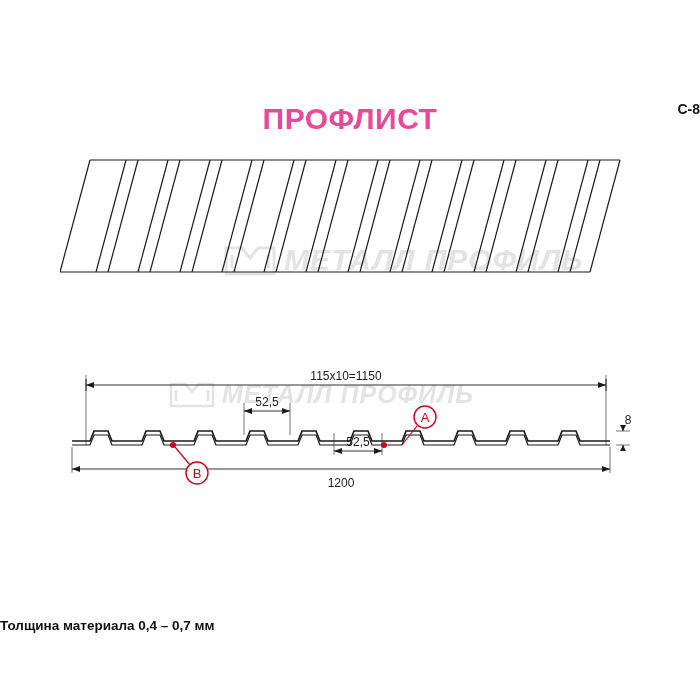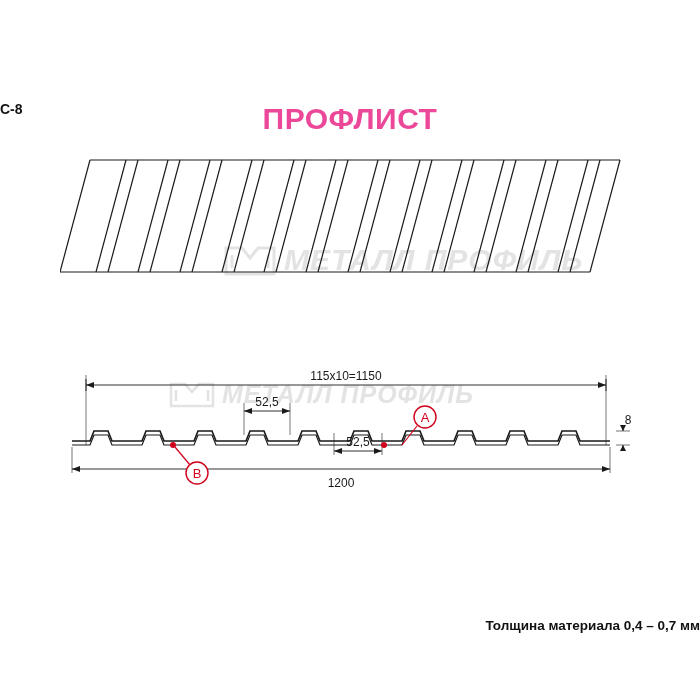--- a/index.html
+++ b/index.html
@@ -30,31 +30,31 @@
     font-weight: bold;
     letter-spacing: 0.5px;
     color: #ec4899;
     margin-top: 44px;
   }
   .subtitle {
     position: absolute;
     top: 101px;
     left: 0;
     width: 700px;
-    text-align: left;
+    text-align: right;
     font-size: 14px;
     font-weight: bold;
     color: #111111;
   }
   .footer-note {
     position: absolute;
     top: 618px;
     left: 0;
     width: 700px;
-    text-align: right;
+    text-align: left;
     font-size: 13.5px;
     font-weight: bold;
     color: #111111;
   }
   .iso-wrap {
     position: absolute;
     top: 140px;
     left: 60px;
     width: 580px;
     height: 170px;

